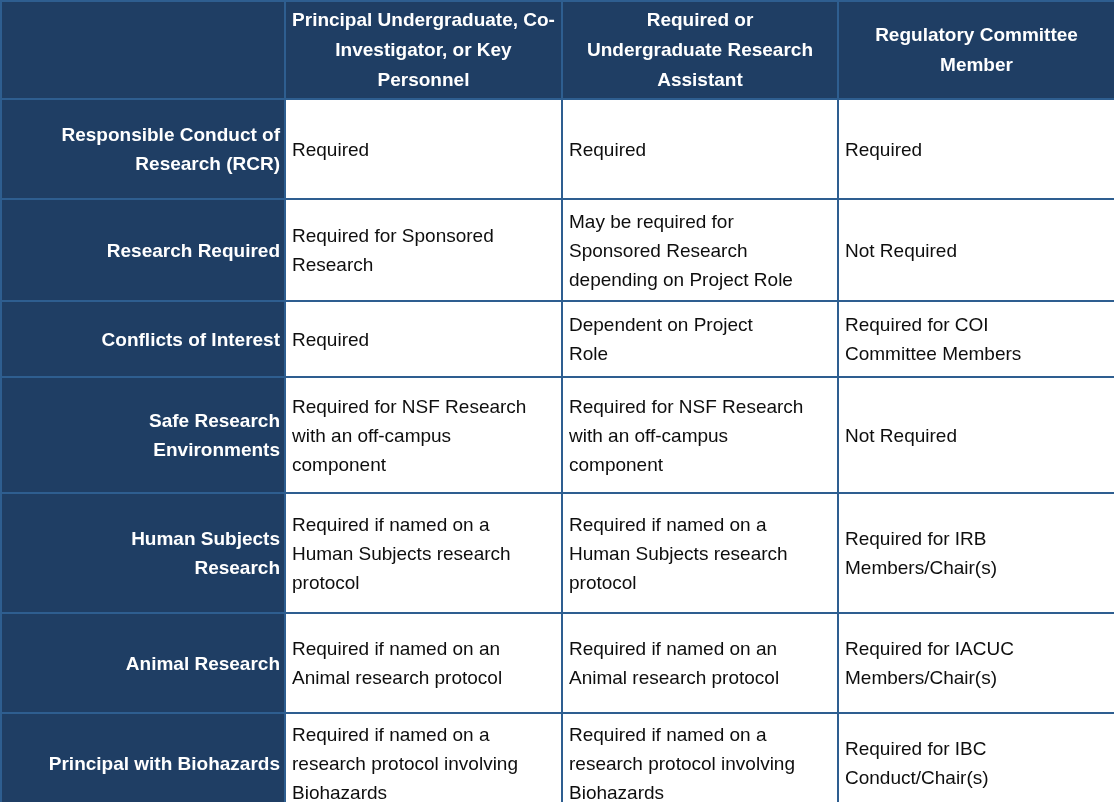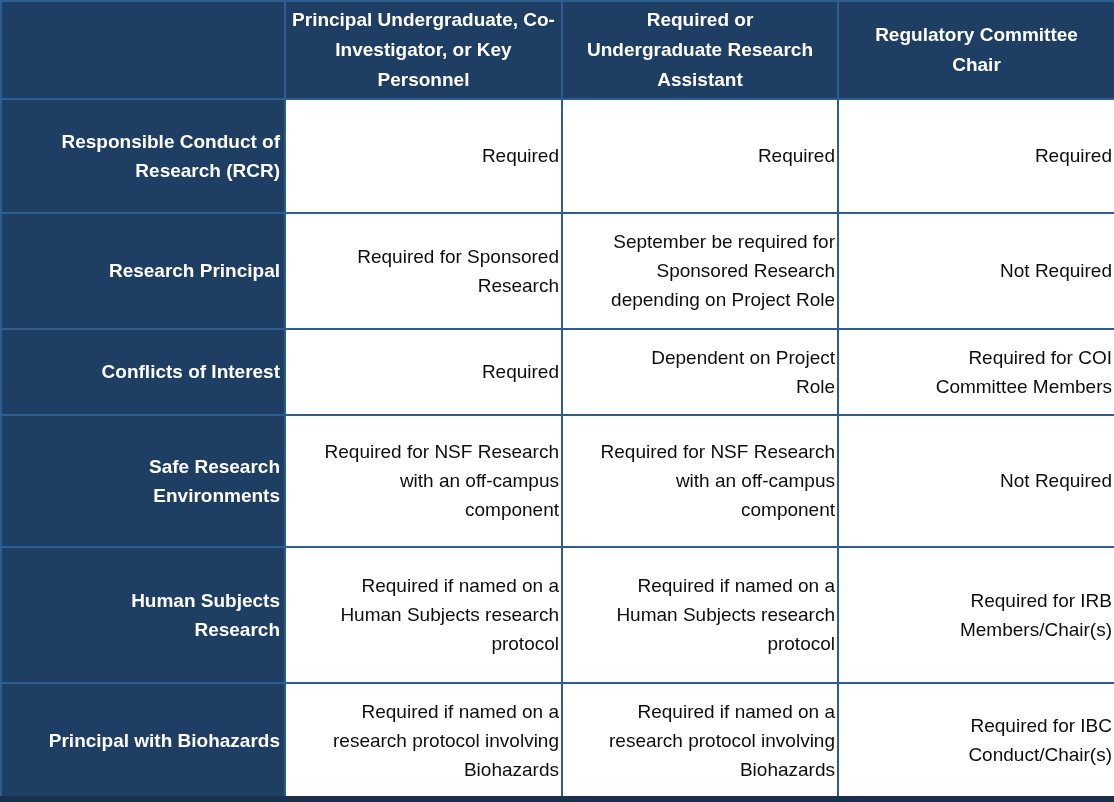--- a/index.html
+++ b/index.html
@@ -45,21 +45,21 @@
     text-align: right;
     padding: 2px 4px 2px 6px;
   }
   
   tbody td {
     background: var(--cell-bg, #FFFFFF);
     color: var(--body-text, #0E0E0E);
     font-weight: normal;
     font-size: 19px;
     line-height: 29px;
-    text-align: right;
+    text-align: left;
     padding: 2px 2px 2px 6px;
   }
   
   thead tr > * { border-top: 3px solid var(--edge-top, #2A517F); }
   tr > *:first-child { border-left: 3px solid var(--edge-left, #24466E); }
   tr > *:last-child { border-right: 3px solid var(--edge-right, #1B3A5F); }
   tbody tr:last-child > * { border-bottom: 6px solid var(--edge-bottom, #17314F); }
 </style>
 </head>
 <body>
@@ -74,36 +74,36 @@
     </colgroup>
     <thead>
       <tr style="height:98px">
         <th></th>
         <th>Principal Undergraduate, Co-Investigator, or Key
 Personnel</th>
         <th>Required or
 Undergraduate Research
 Assistant</th>
         <th>Regulatory Committee
-Chair</th>
+Member</th>
       </tr>
     </thead>
     <tbody>
       <tr style="height:100px">
         <th>Responsible Conduct of
 Research (RCR)</th>
         <td>Required</td>
         <td>Required</td>
         <td>Required</td>
       </tr>
       <tr style="height:102px">
-        <th>Research Principal</th>
+        <th>Research Required</th>
         <td>Required for Sponsored
 Research</td>
-        <td>September be required for
+        <td>May be required for
 Sponsored Research
 depending on Project Role</td>
         <td>Not Required</td>
       </tr>
       <tr style="height:76px">
         <th>Conflicts of Interest</th>
         <td>Required</td>
         <td>Dependent on Project
 Role</td>
         <td>Required for COI
@@ -125,20 +125,29 @@
 Research</th>
         <td>Required if named on a
 Human Subjects research
 protocol</td>
         <td>Required if named on a
 Human Subjects research
 protocol</td>
         <td>Required for IRB
 Members/Chair(s)</td>
       </tr>
+      <tr style="height:100px">
+        <th>Animal Research</th>
+        <td>Required if named on an
+Animal research protocol</td>
+        <td>Required if named on an
+Animal research protocol</td>
+        <td>Required for IACUC
+Members/Chair(s)</td>
+      </tr>
       <tr style="height:102px">
         <th>Principal with Biohazards</th>
         <td>Required if named on a
 research protocol involving
 Biohazards</td>
         <td>Required if named on a
 research protocol involving
 Biohazards</td>
         <td>Required for IBC
 Conduct/Chair(s)</td>

